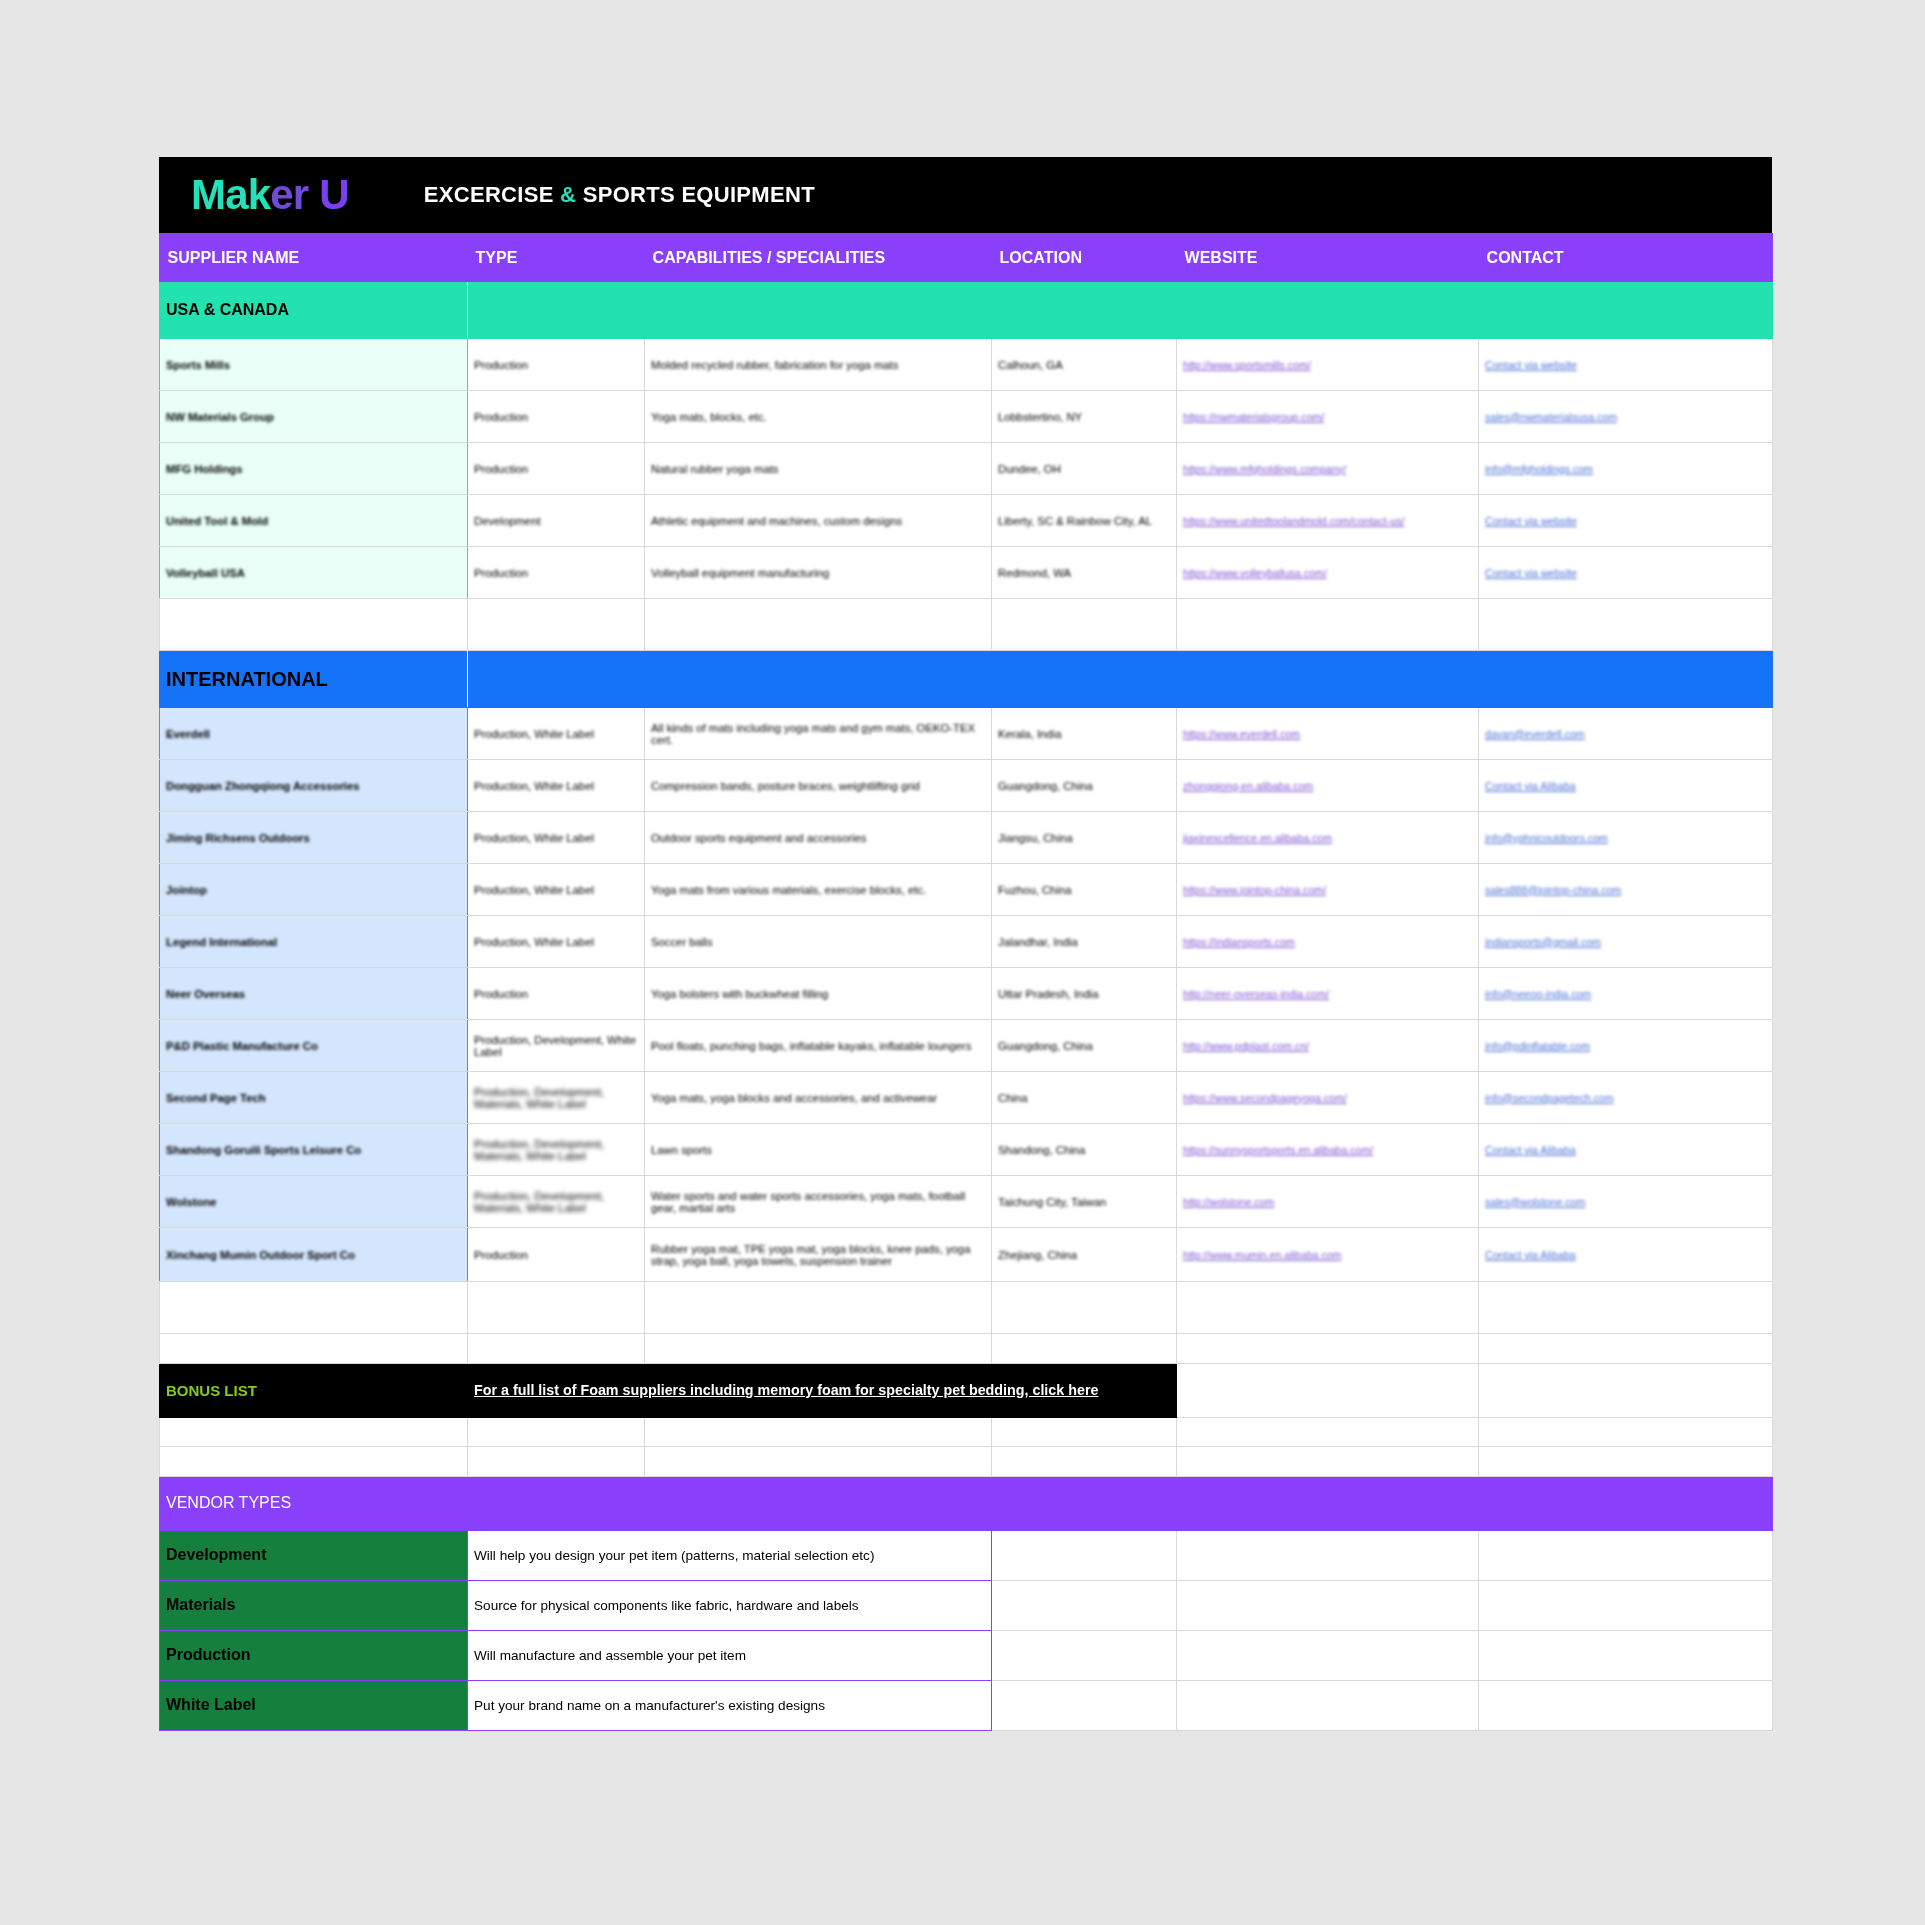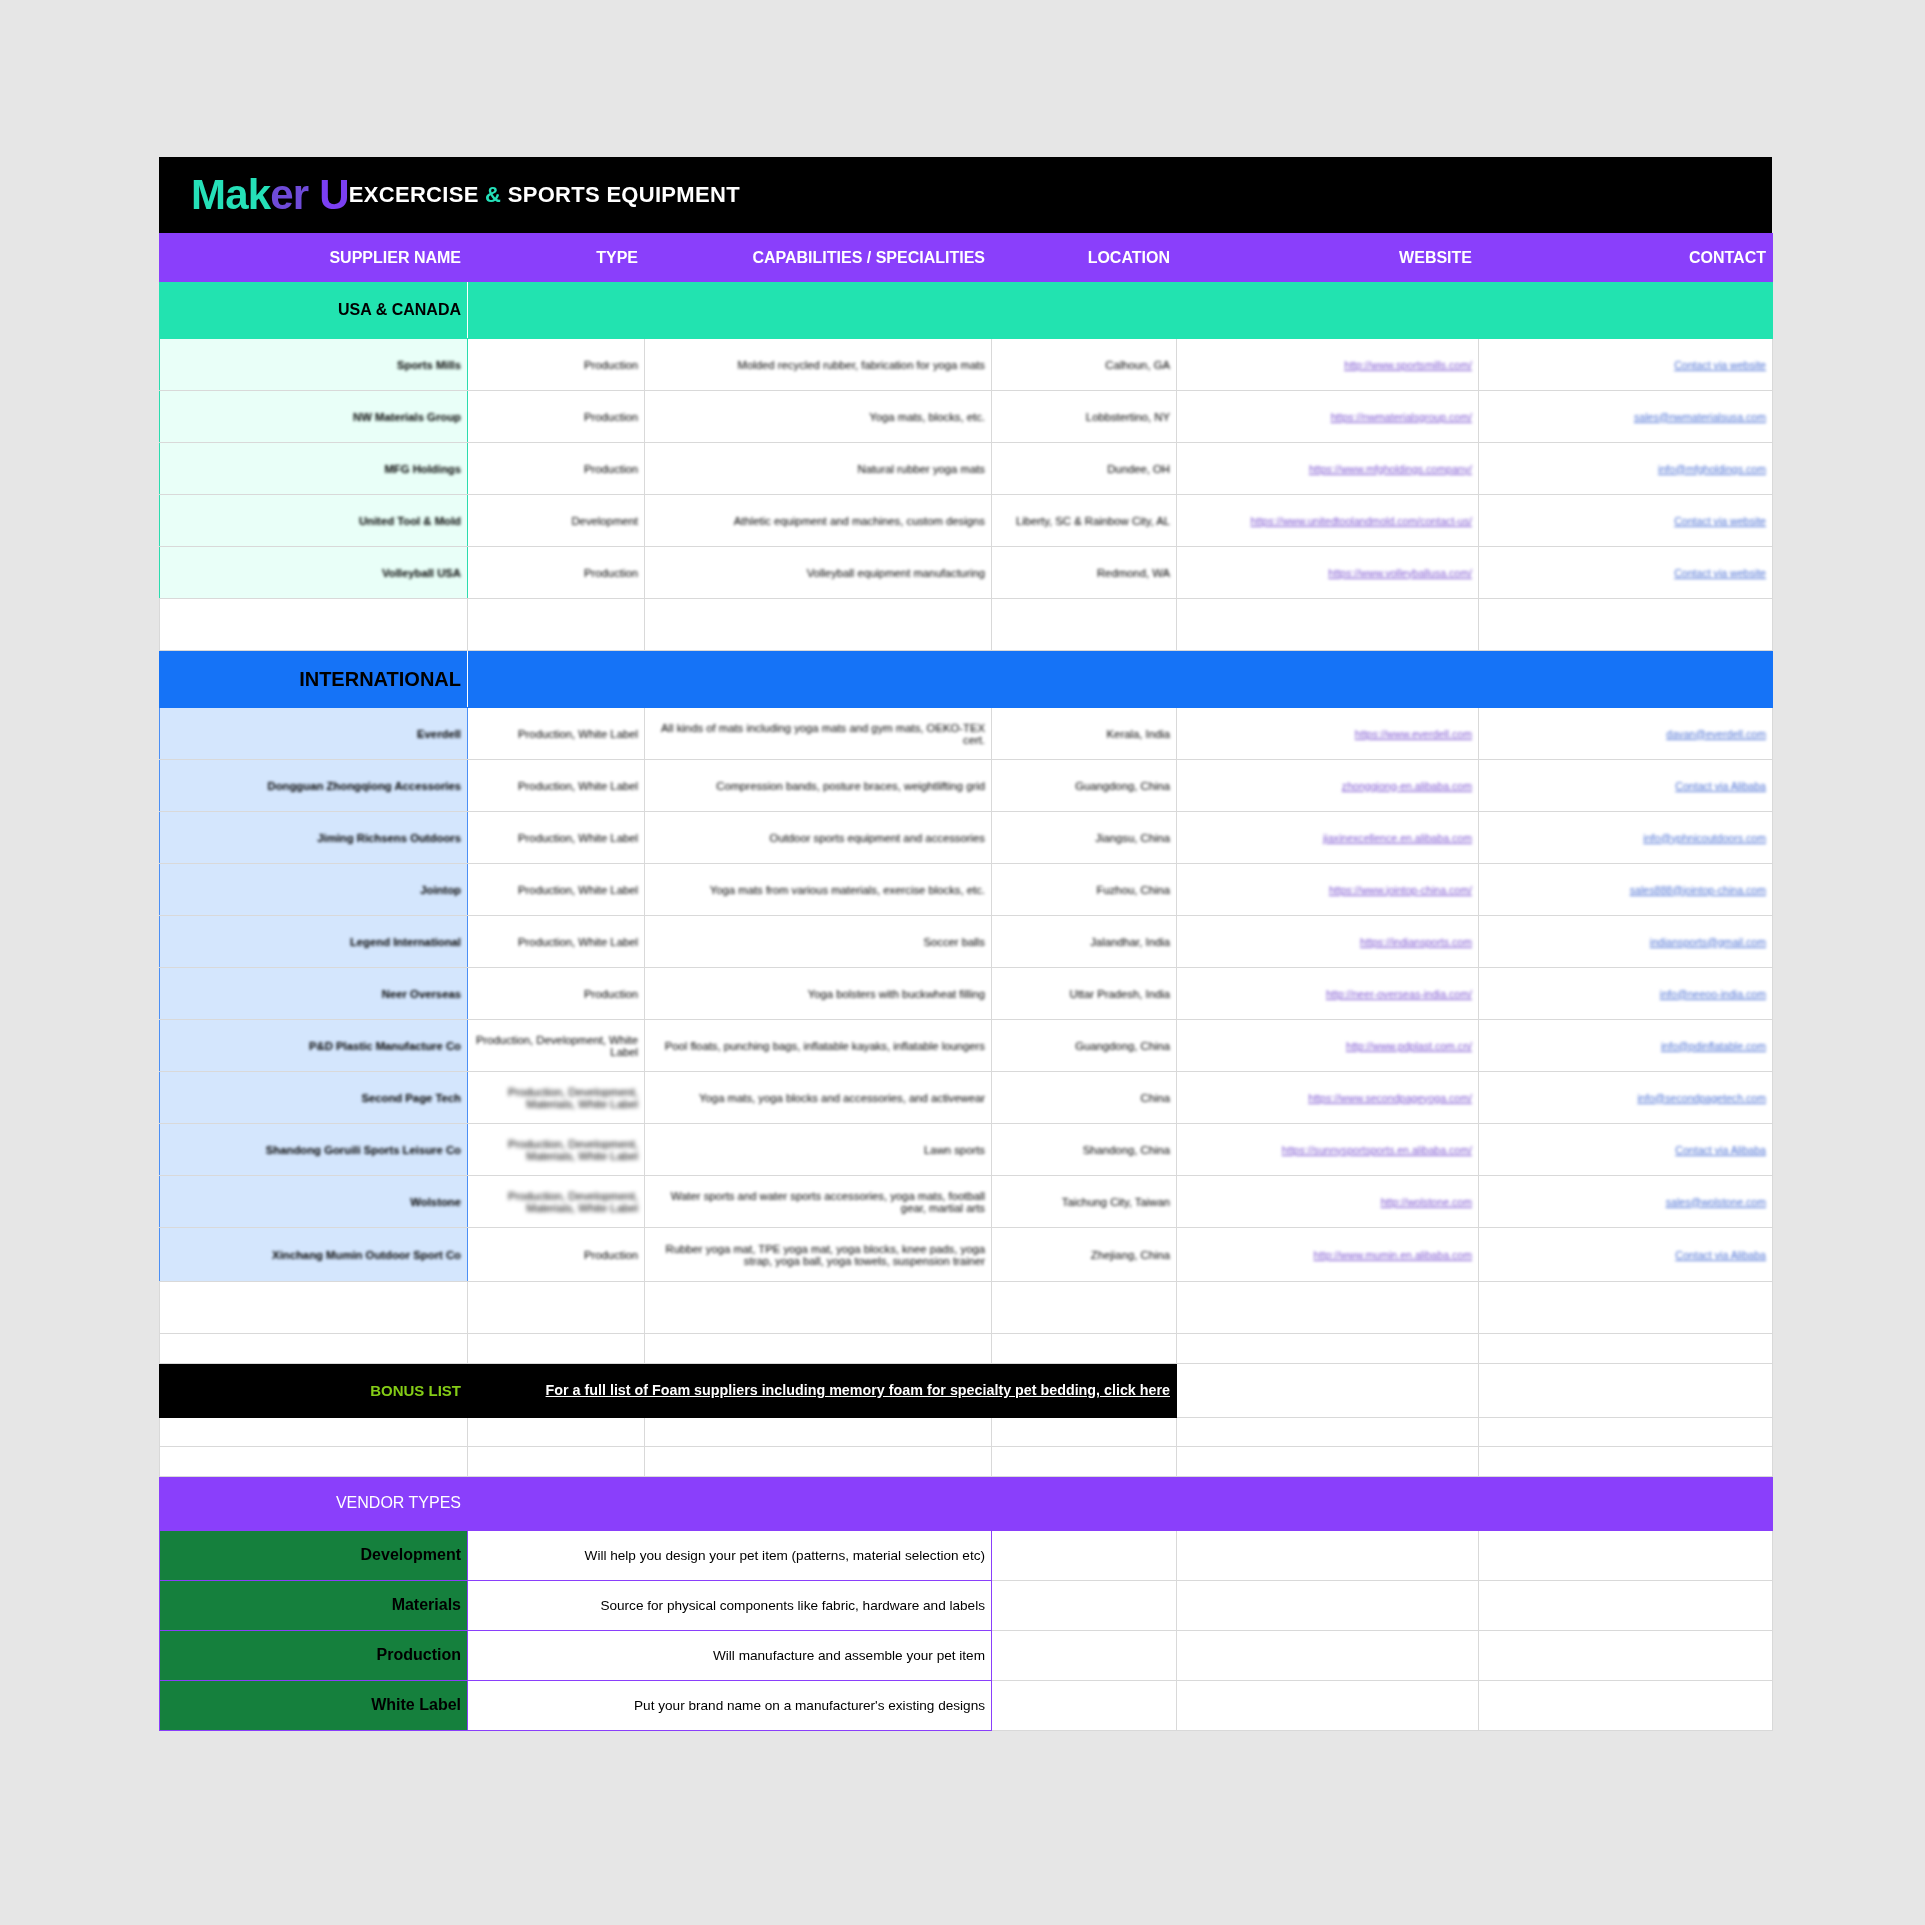--- a/index.html
+++ b/index.html
@@ -31,33 +31,33 @@
   .logo {
     font-size: 42px;
     font-weight: bold;
     letter-spacing: -0.8px;
     white-space: nowrap;
   }
   .logo .mak { color: #25e0b8; }
   .logo .er  { color: #6f4bd8; }
   .logo .u   { color: #7b3ff2; }
   .doc-title {
+    margin-left: 75px;
     color: #ffffff;
     font-size: 22px;
     font-weight: bold;
     letter-spacing: 0.3px;
   }
   .doc-title .amp { color: #25e0b8; }
 
   
   table.grid {
     border-collapse: collapse;
     table-layout: fixed;
     width: 1613px;
-    text-align: right;
   }
   table.grid td {
     border: 0.8px solid #d9d9d9;
     font-size: 11.3px;
     color: #000000;
     padding: 4.5px 6px;
     vertical-align: middle;
     overflow: hidden;
   }
 

